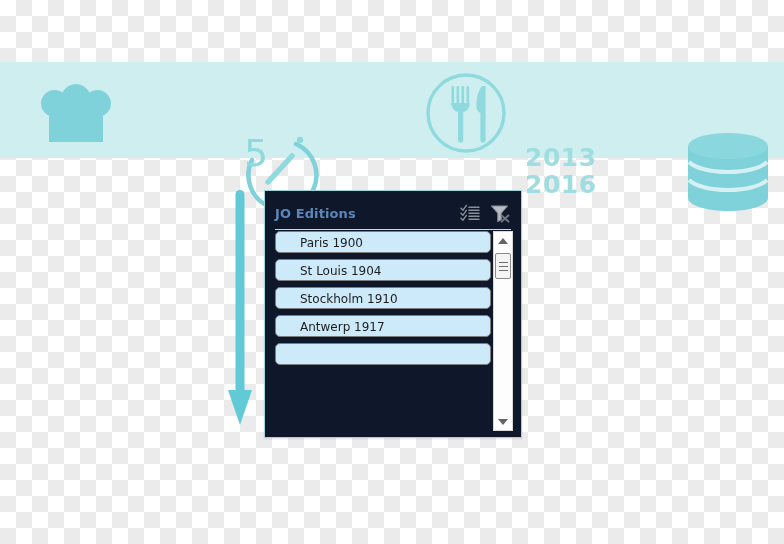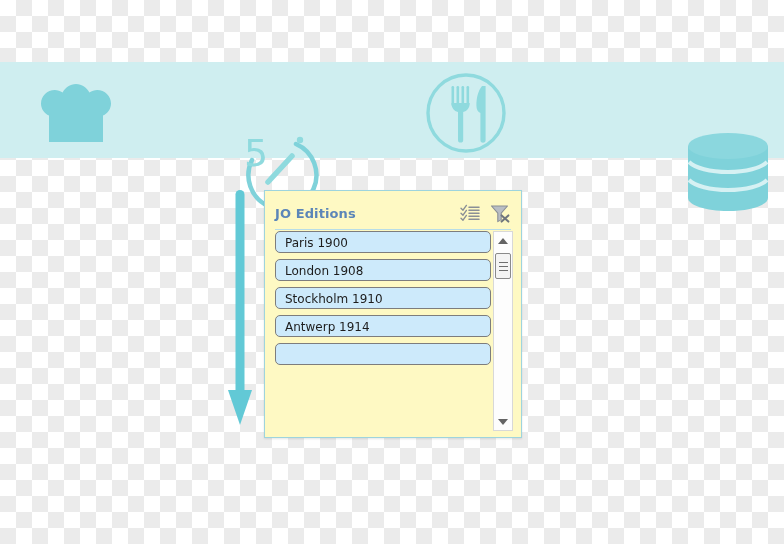--- a/index.html
+++ b/index.html
@@ -63,21 +63,21 @@
     height: 245px;
   }
 
   
   #panel {
     position: absolute;
     left: 264px;
     top: 190px;
     width: 258px;
     height: 248px;
-    background: #fef9c3;
+    background: #0f172a;
     border: 1px solid #9ed4dd;
     box-sizing: border-box;
     box-shadow: 0 1px 2px rgba(0,0,0,0.10);
   }
   #panel-header {
     position: relative;
     height: 32px;
     border-bottom: 1px solid #b8dde6;
     margin: 6px 10px 0 10px;
     display: flex;
@@ -116,21 +116,21 @@
     width: 216px;
   }
   .list-item {
     height: 22px;
     line-height: 22px;
     margin-bottom: 6px;
     background: #cdeafb;
     border: 1px solid #7d7d7d;
     border-radius: 5px;
     box-sizing: border-box;
-    padding-left: 9px;
+    padding-left: 24px;
     font-size: 12px;
     color: #1d1d1d;
     white-space: nowrap;
     overflow: hidden;
     cursor: pointer;
     font-family: "DejaVu Sans", "Liberation Sans", sans-serif;
   }
 
   
   #scrollbar {
@@ -219,20 +219,24 @@
         <rect x="43.5" y="16" width="2.6" height="20" rx="1.2"></rect>
         <rect x="48.5" y="16" width="2.6" height="20" rx="1.2"></rect>
 
         <path d="M33.5 33c0 5 2.5 8 6.5 9v28a2.6 2.6 0 0 0 5.2 0V42c4-1 6.5-4 6.5-9z"></path>
 
         <path d="M64 16c-4 5-5.6 12-5.6 19.5 0 4.2 1.6 6.6 4 7.6v27a2.6 2.6 0 0 0 5.2 0V16z"></path>
       </g>
     </svg>
   </div>
 
+  <div id="years-block">
+    <div>2013</div>
+    <div>2016</div>
+  </div>
 
   <div class="banner-icon" style="left:684px; top:70px;">
     <svg width="88" height="82" viewBox="0 0 88 82">
       <g fill="#7fd2da">
         <path d="M4 14v52c0 7.2 17.9 13 40 13s40-5.8 40-13V14z"></path>
       </g>
       <ellipse cx="44" cy="14" rx="40" ry="13" fill="#8bd7de"></ellipse>
       <g fill="none" stroke="#d6f1f3" stroke-width="4">
         <path d="M5 30c6 6 21 10 39 10s33-4 39-10"></path>
         <path d="M5 48c6 6 21 10 39 10s33-4 39-10"></path>
@@ -278,23 +282,23 @@
           <line x1="11.6" y1="11.4" x2="18.4" y2="17.6"></line>
           <line x1="18.4" y1="11.4" x2="11.6" y2="17.6"></line>
         </g>
       </svg>
     </div>
   </div>
 
   <div id="list-area">
     <div id="list-col">
       <div class="list-item">Paris 1900</div>
-      <div class="list-item">London 1908</div>
+      <div class="list-item">St Louis 1904</div>
       <div class="list-item">Stockholm 1910</div>
-      <div class="list-item">Antwerp 1914</div>
+      <div class="list-item">Antwerp 1917</div>
       <div class="list-item"></div>
     </div>
 
     <div id="scrollbar">
       <div class="sb-arrow" id="sb-arrow-up">
         <span class="tri tri-up"></span>
       </div>
       <div id="sb-thumb">
         <i></i>
           <i></i>

